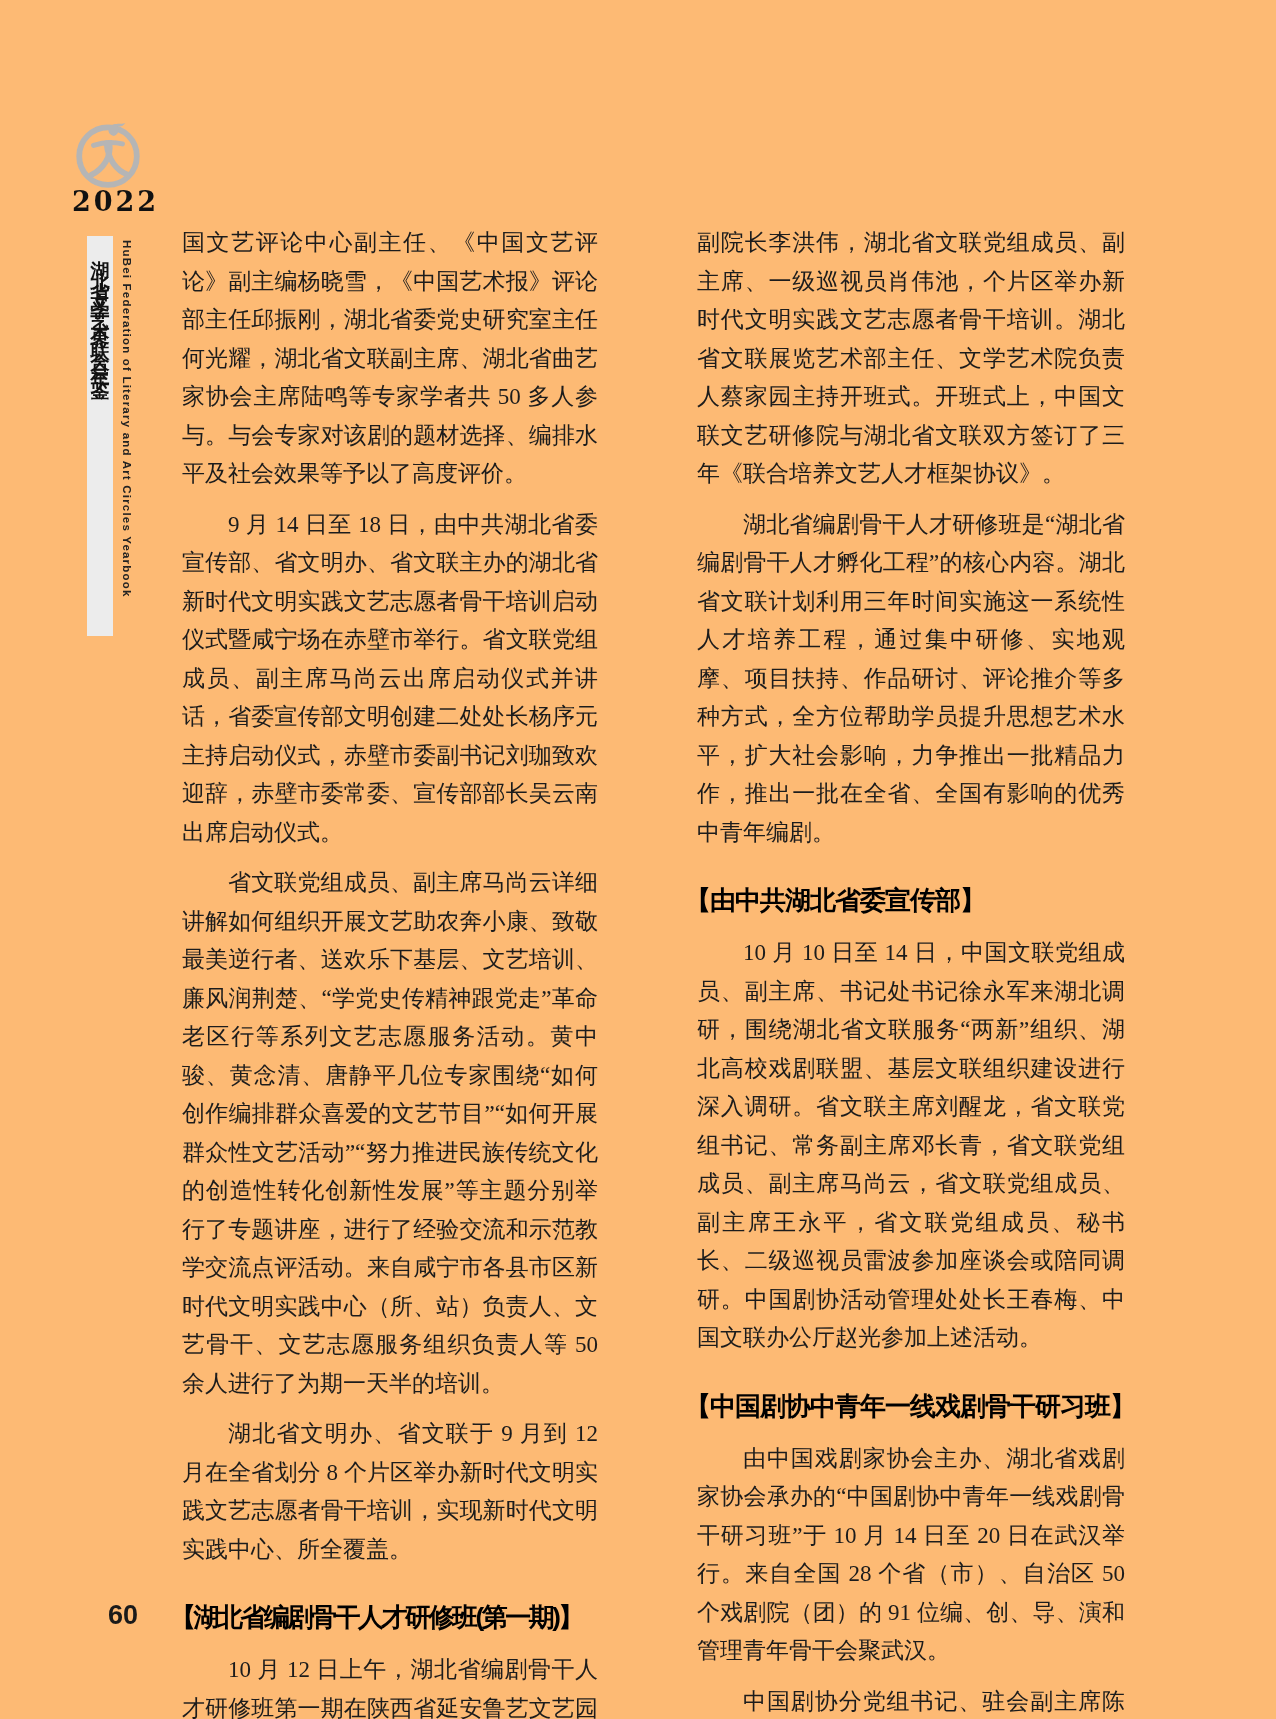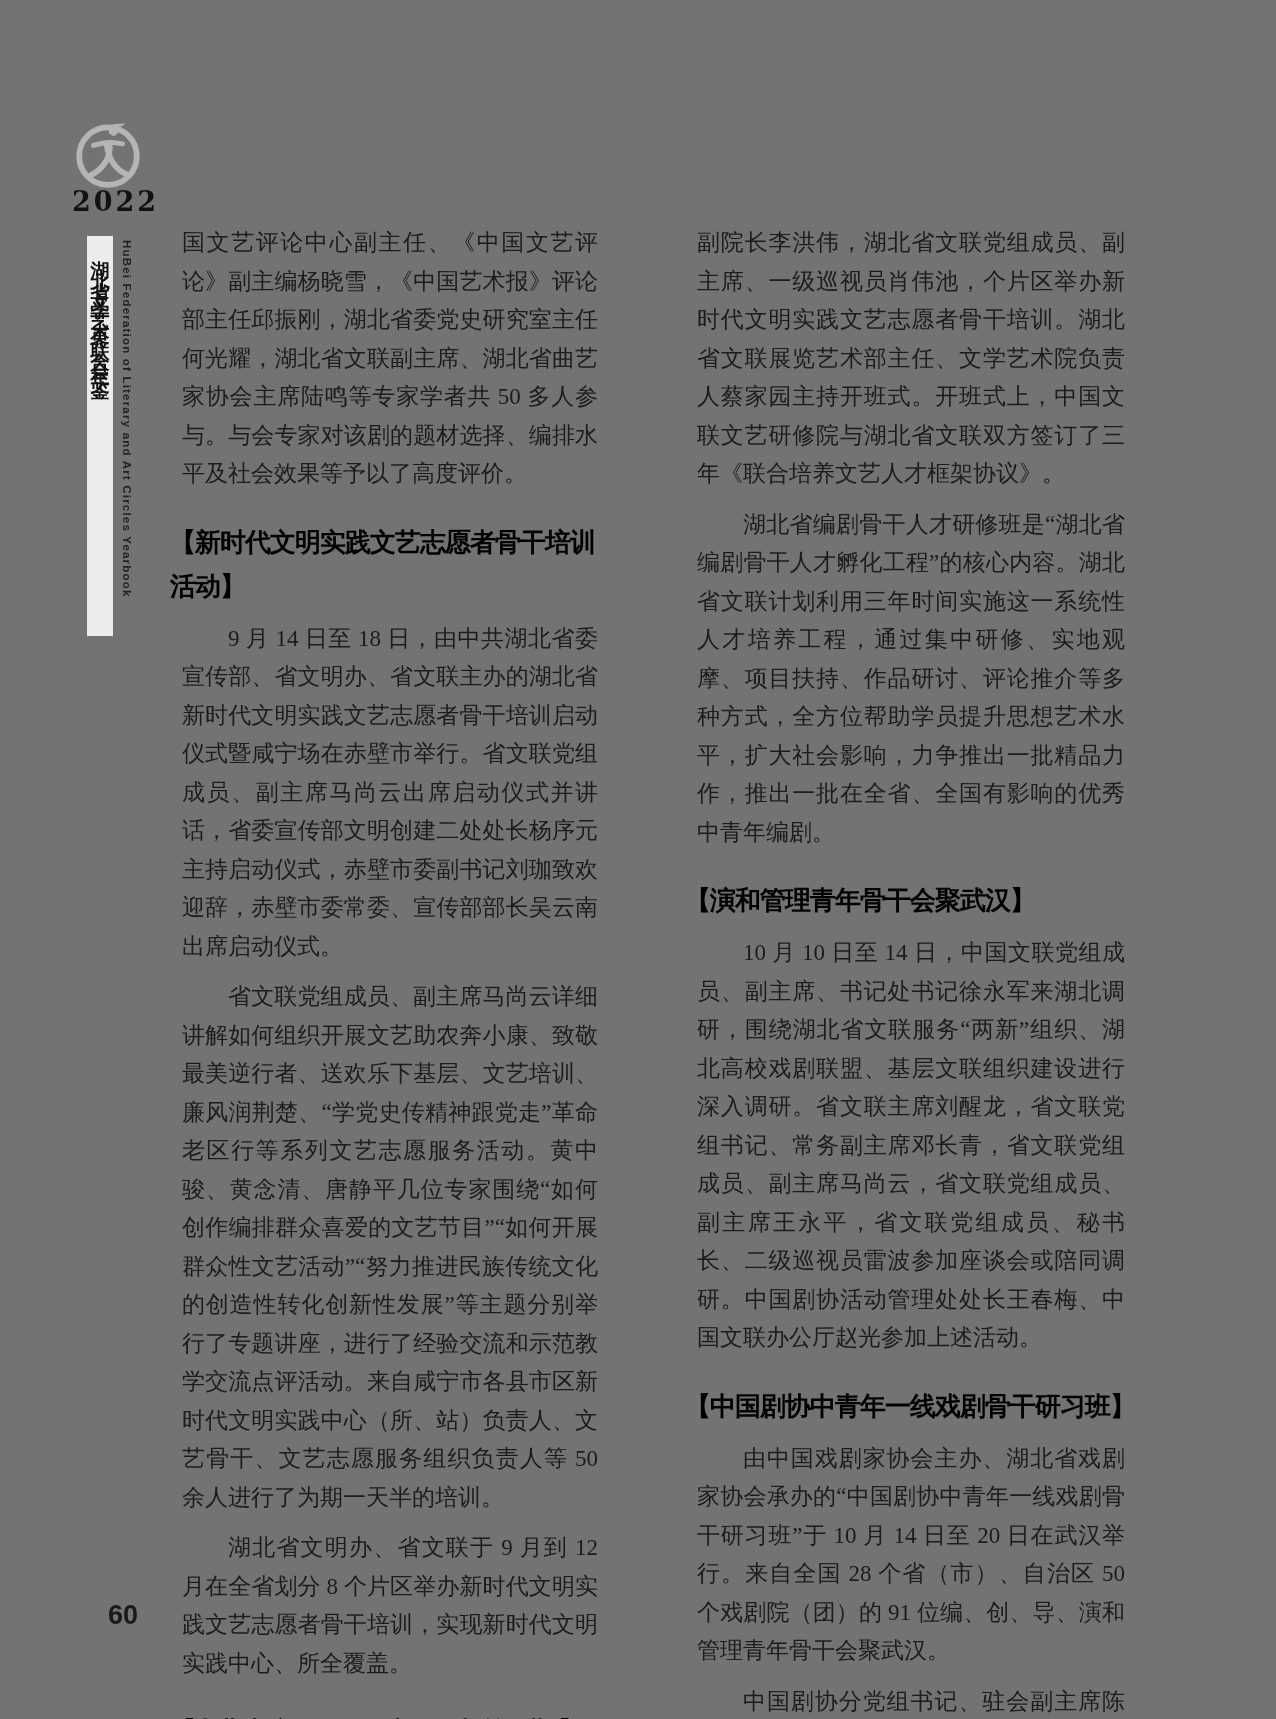--- a/index.html
+++ b/index.html
@@ -4,21 +4,21 @@
 <style>
   html, body { margin: 0; padding: 0; }
   body {
     width: 1276px; height: 1719px;
     background: #ffffff;
     position: relative;
     font-family: "Liberation Serif", serif;
     color: #1c1c1c;
     overflow: hidden;
   }
-  .page { position: absolute; inset: 0; background: #737373; }
+  .page { position: absolute; inset: 0; background: #fdba74; }
 
   
   .logo {
     position: absolute; left: 72px; top: 118px;
     width: 72px; height: 72px;
   }
   .year {
     position: absolute; left: 72px; top: 186px; width: 72px;
     text-align: center;
     font-family: "DejaVu Serif", serif;
@@ -85,32 +85,31 @@
     </svg>
   </div>
 
   <div class="year">2022</div>
 
   <div class="strip-cn">湖北省文学艺术界联合会年鉴</div>
   <div class="strip-en">HuBei Federation of Literary and Art Circles Yearbook</div>
 
   <div class="column left">
     <p>国文艺评论中心副主任、《中国文艺评论》副主编杨晓雪，《中国艺术报》评论部主任邱振刚，湖北省委党史研究室主任何光耀，湖北省文联副主席、湖北省曲艺家协会主席陆鸣等专家学者共 50 多人参与。与会专家对该剧的题材选择、编排水平及社会效果等予以了高度评价。</p>
-    <h2 class="section-header">【新时代文明实践文艺志愿者骨干培训活动】</h2>
     <p class="indent">9 月 14 日至 18 日，由中共湖北省委宣传部、省文明办、省文联主办的湖北省新时代文明实践文艺志愿者骨干培训启动仪式暨咸宁场在赤壁市举行。省文联党组成员、副主席马尚云出席启动仪式并讲话，省委宣传部文明创建二处处长杨序元主持启动仪式，赤壁市委副书记刘珈致欢迎辞，赤壁市委常委、宣传部部长吴云南出席启动仪式。</p>
     <p class="indent">省文联党组成员、副主席马尚云详细讲解如何组织开展文艺助农奔小康、致敬最美逆行者、送欢乐下基层、文艺培训、廉风润荆楚、“学党史传精神跟党走”革命老区行等系列文艺志愿服务活动。黄中骏、黄念清、唐静平几位专家围绕“如何创作编排群众喜爱的文艺节目”“如何开展群众性文艺活动”“努力推进民族传统文化的创造性转化创新性发展”等主题分别举行了专题讲座，进行了经验交流和示范教学交流点评活动。来自咸宁市各县市区新时代文明实践中心（所、站）负责人、文艺骨干、文艺志愿服务组织负责人等 50 余人进行了为期一天半的培训。</p>
     <p class="indent">湖北省文明办、省文联于 9 月到 12 月在全省划分 8 个片区举办新时代文明实践文艺志愿者骨干培训，实现新时代文明实践中心、所全覆盖。</p>
     <h2 class="section-header compact">【湖北省编剧骨干人才研修班(第一期)】</h2>
     <p class="indent">10 月 12 日上午，湖北省编剧骨干人才研修班第一期在陕西省延安鲁艺文艺园区正式开班，来自湖北省的 25 名编剧骨干参加培训，分别为电影、电视、戏剧、曲艺、杂技等创作方向。中国文联文艺研修院</p>
   </div>
 
   <div class="column right">
     <p>副院长李洪伟，湖北省文联党组成员、副主席、一级巡视员肖伟池，个片区举办新时代文明实践文艺志愿者骨干培训。湖北省文联展览艺术部主任、文学艺术院负责人蔡家园主持开班式。开班式上，中国文联文艺研修院与湖北省文联双方签订了三年《联合培养文艺人才框架协议》。</p>
     <p class="indent">湖北省编剧骨干人才研修班是“湖北省编剧骨干人才孵化工程”的核心内容。湖北省文联计划利用三年时间实施这一系统性人才培养工程，通过集中研修、实地观摩、项目扶持、作品研讨、评论推介等多种方式，全方位帮助学员提升思想艺术水平，扩大社会影响，力争推出一批精品力作，推出一批在全省、全国有影响的优秀中青年编剧。</p>
-    <h2 class="section-header">【演和管理青年骨干会聚武汉】</h2>
+    <h2 class="section-header">【由中共湖北省委宣传部】</h2>
     <p class="indent">10 月 10 日至 14 日，中国文联党组成员、副主席、书记处书记徐永军来湖北调研，围绕湖北省文联服务“两新”组织、湖北高校戏剧联盟、基层文联组织建设进行深入调研。省文联主席刘醒龙，省文联党组书记、常务副主席邓长青，省文联党组成员、副主席马尚云，省文联党组成员、副主席王永平，省文联党组成员、秘书长、二级巡视员雷波参加座谈会或陪同调研。中国剧协活动管理处处长王春梅、中国文联办公厅赵光参加上述活动。</p>
     <h2 class="section-header">【中国剧协中青年一线戏剧骨干研习班】</h2>
     <p class="indent">由中国戏剧家协会主办、湖北省戏剧家协会承办的“中国剧协中青年一线戏剧骨干研习班”于 10 月 14 日至 20 日在武汉举行。来自全国 28 个省（市）、自治区 50 个戏剧院（团）的 91 位编、创、导、演和管理青年骨干会聚武汉。</p>
     <p class="indent">中国剧协分党组书记、驻会副主席陈彦作学习动员；江苏省戏剧家协会名誉主席、戏曲音乐家汪人元，中国剧协顾问、上海市剧本创作中心艺术总监罗怀臻，中国艺术研究院话剧研究所所长宋宝珍进行专业讲授；湖北省社科院党组成员、副院长袁</p>
   </div>
 
   <div class="page-number">60</div>
 
 </div>
 

